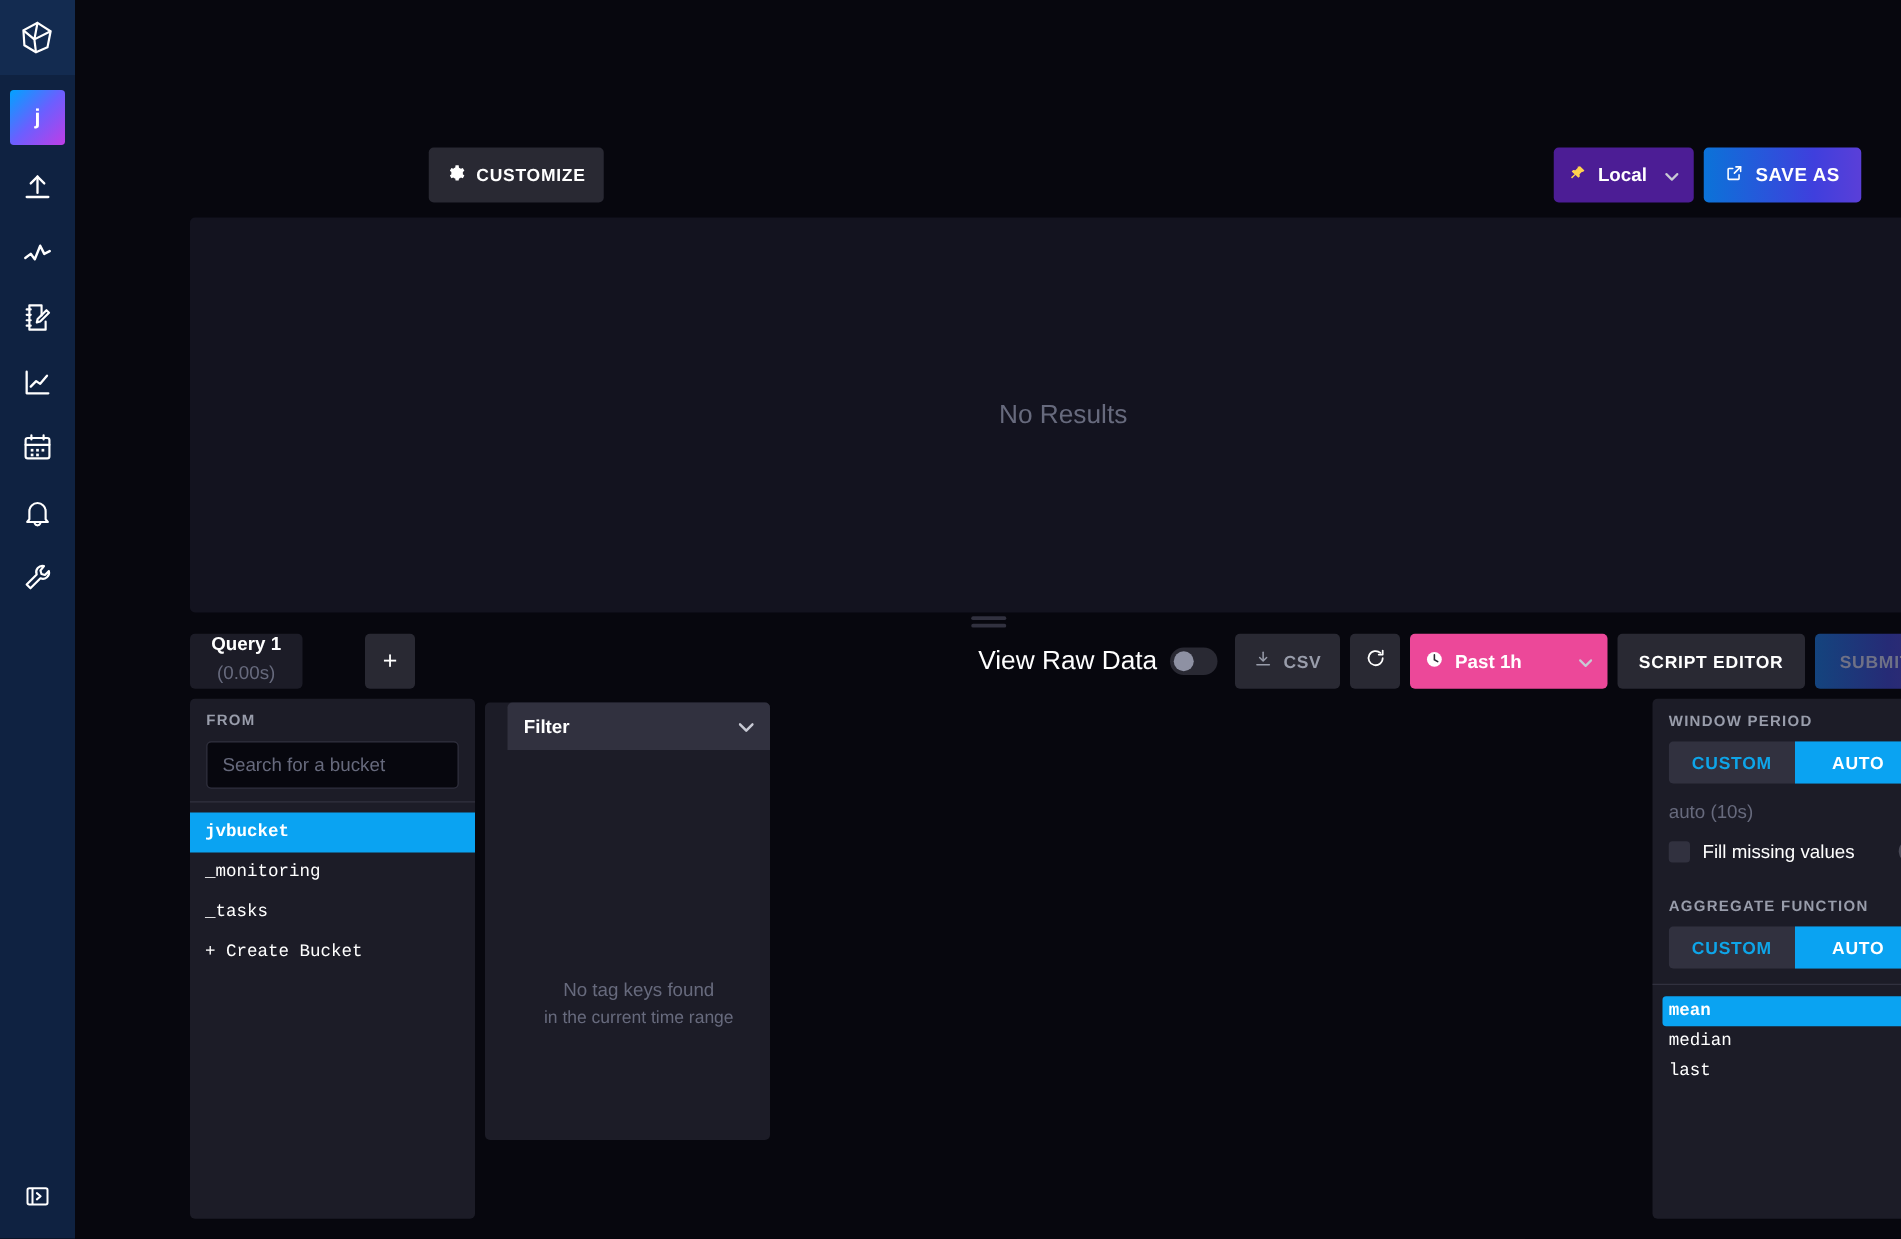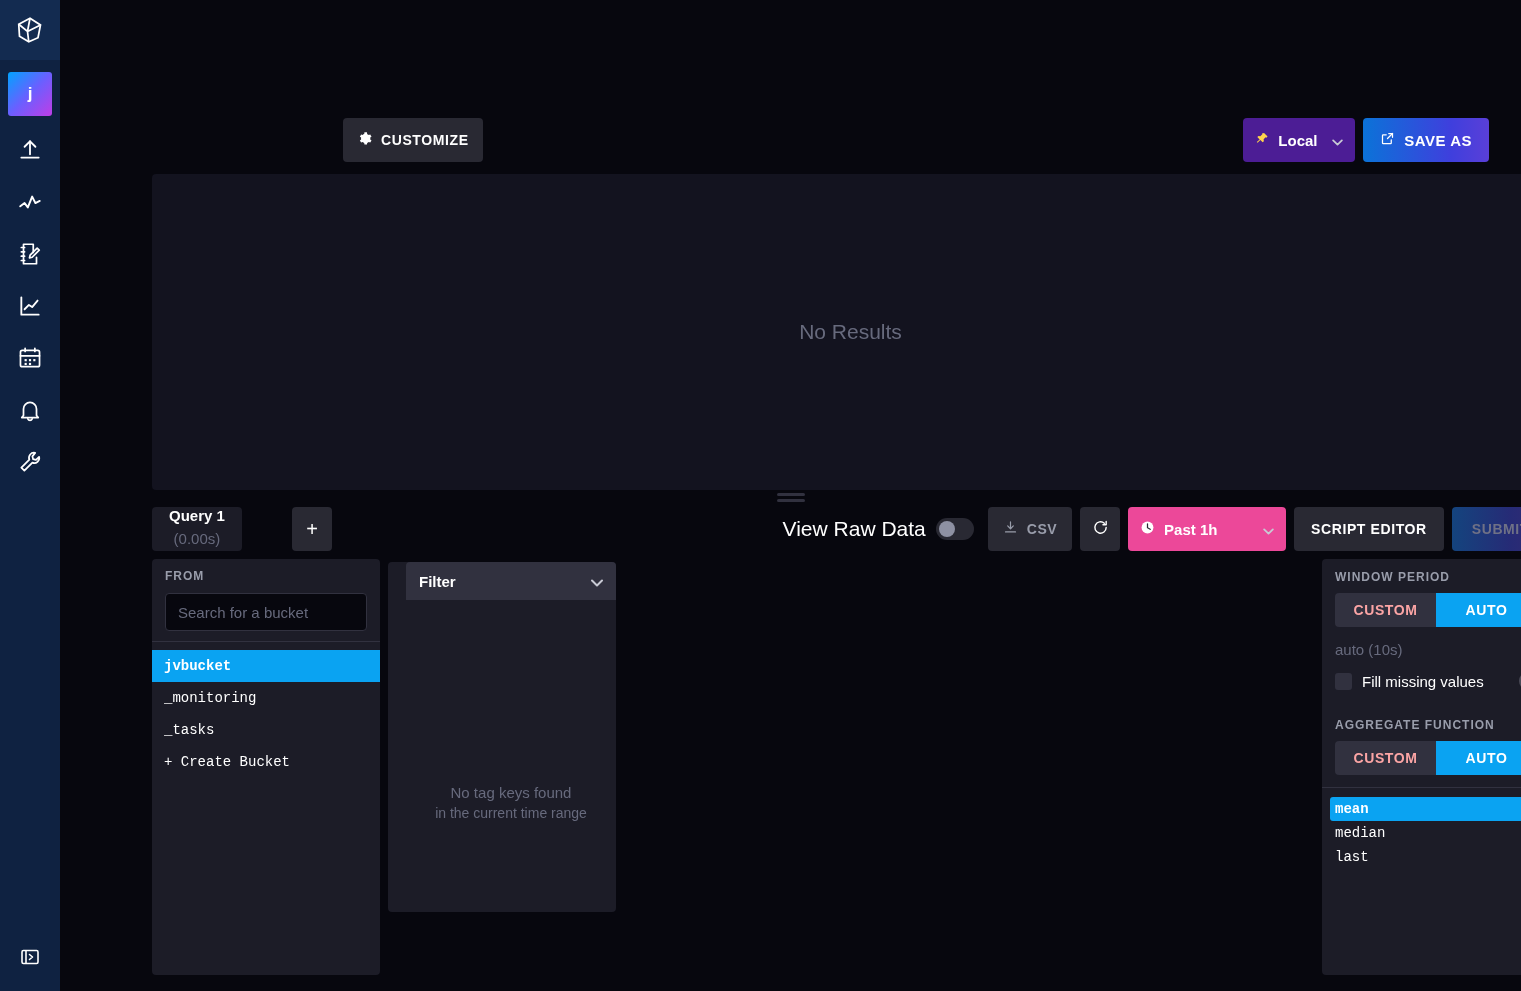--- a/index.html
+++ b/index.html
@@ -181,21 +181,21 @@
   .panel-settings { left: 1262px; top: 559px; width: 228px; height: 416px; }
   .sec-label {
     color: #999dab; font-size: 12px; font-weight: 700; letter-spacing: 1px;
     padding: 11px 13px 9px 13px;
   }
   .seg { display: flex; margin: 0 13px; border-radius: 4px; overflow: hidden; height: 34px; }
   .seg > div {
     flex: 1; display: flex; align-items: center; justify-content: center;
     font-size: 14px; font-weight: 700; letter-spacing: .6px; cursor: pointer;
   }
-  .seg .off { background: #31313f; color: #fca5a5; }
+  .seg .off { background: #31313f; color: #0ea5e9; }
   .seg .on  { background: #0aa3f2; color: #ffffff; }
   .auto-val { padding: 14px 13px 10px 13px; color: #676a7d; font-size: 15px; }
   .fill-row { display: flex; align-items: center; padding: 0 13px; height: 26px; }
   .checkbox {
     width: 17px; height: 17px; border-radius: 3px; background: #31313f;
     flex: none; margin-right: 10px; cursor: pointer;
   }
   .fill-row .lbl { color: #ffffff; font-size: 15px; }
   .help-icon {
     margin-left: auto; width: 18px; height: 18px; border-radius: 50%;

